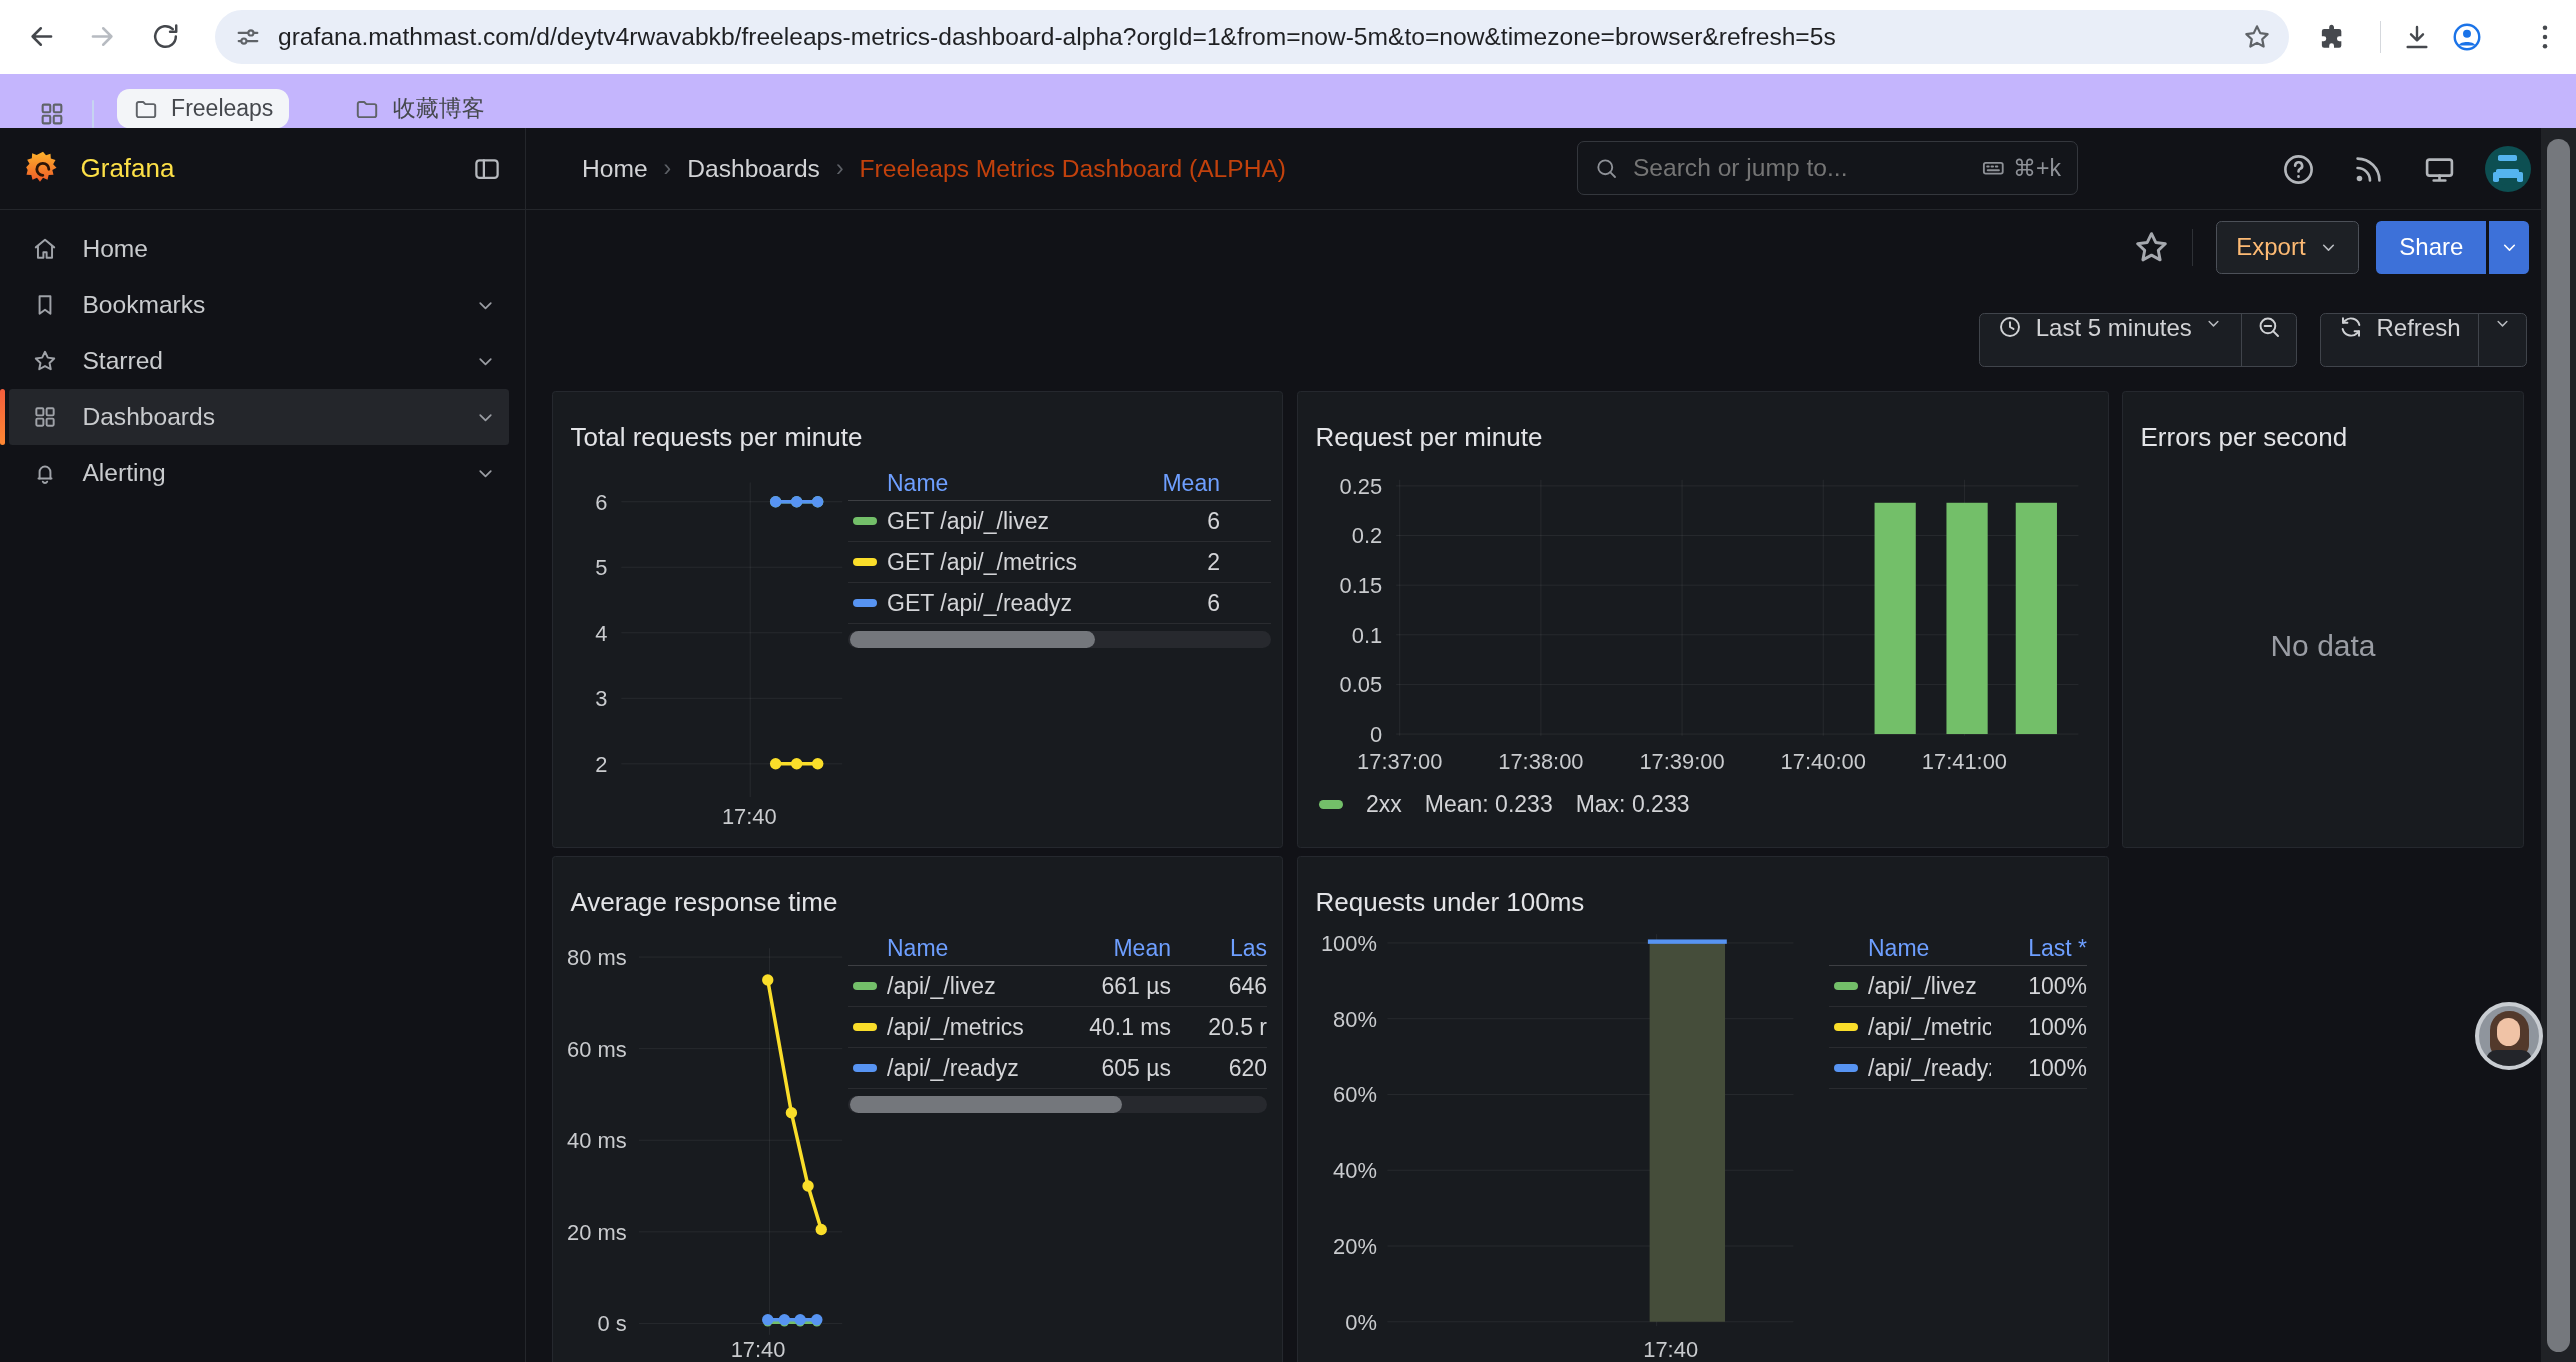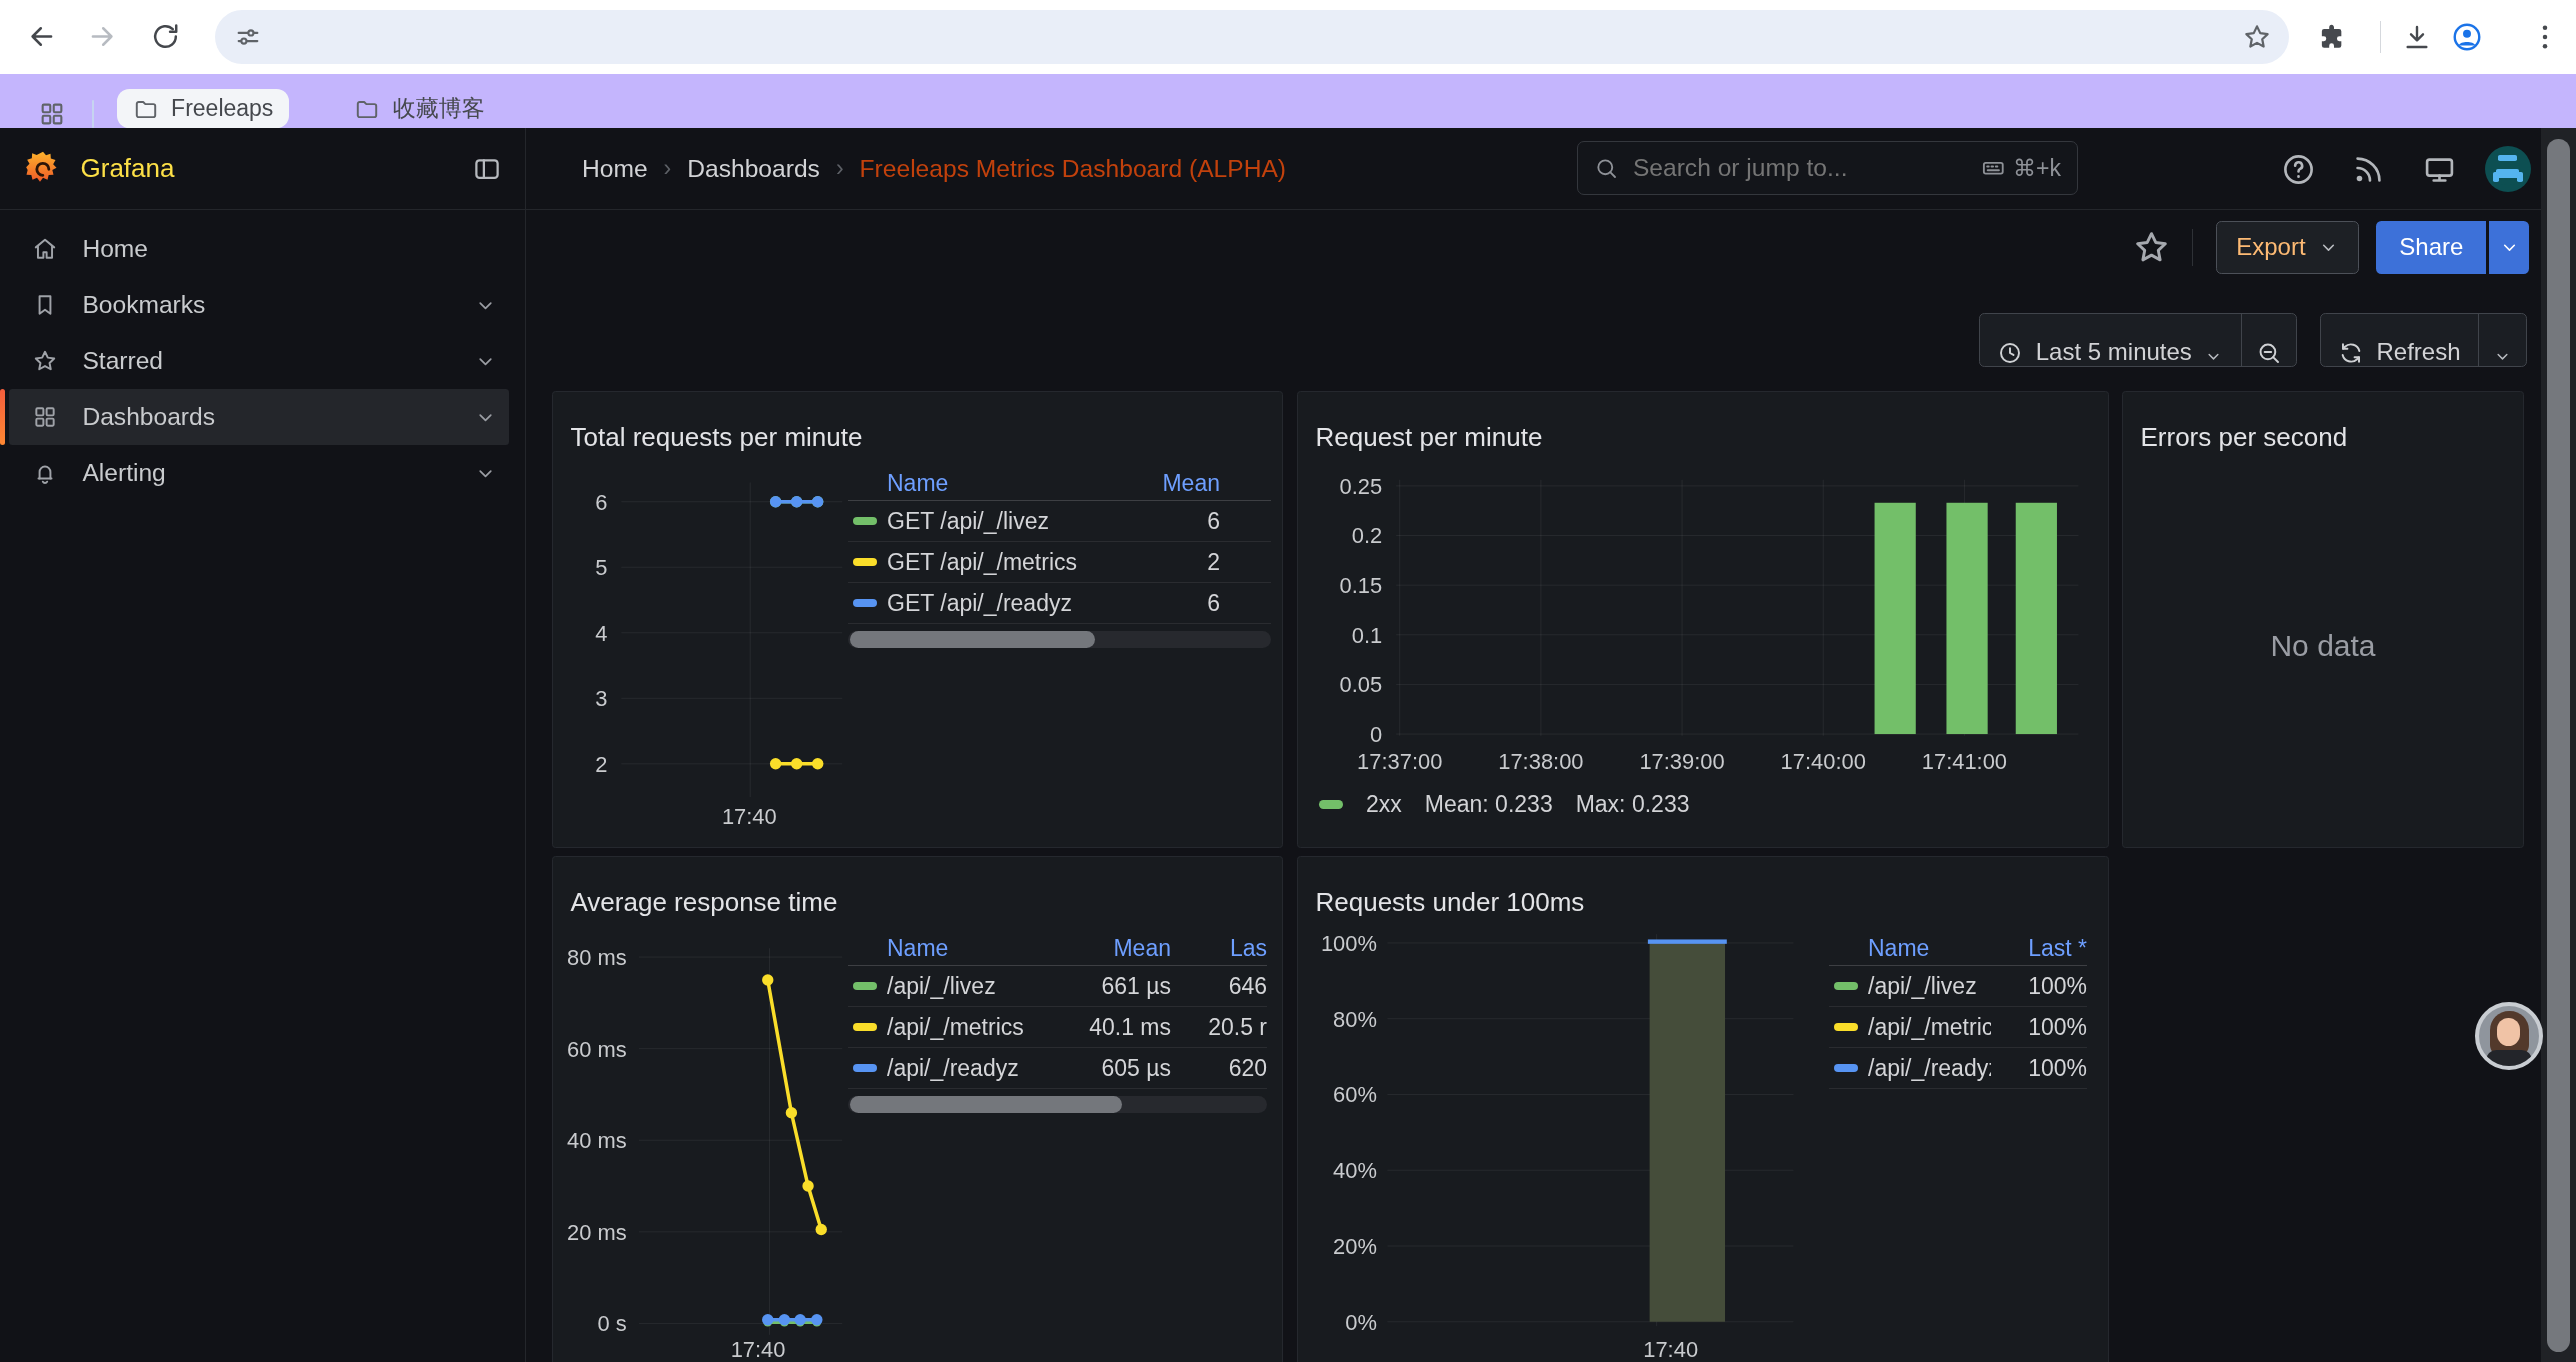--- a/index.html
+++ b/index.html
@@ -62,21 +62,21 @@
   .btn{display:flex;align-items:center;height:53px;border-radius:5.3px;font-size:24px;color:#fdba74;cursor:pointer}
   .btn .chev{width:21px;height:21px;color:#b9bcc1;margin-left:12.3px}
   .btn.secondary{background:#1d2025;border:0.9px solid #4c5058;padding:0 19px}
   .share{display:flex;gap:2.6px;margin-left:17.5px}
   .share .main-part{background:var(--shareblue);color:#fff;font-weight:400;padding:0 23px;border-radius:5.3px 0 0 5.3px;display:flex;align-items:center;height:53px;font-size:24px}
   .share .chev-part{background:var(--shareblue);width:40px;border-radius:0 5.3px 5.3px 0;display:flex;align-items:center;justify-content:center;height:53px}
   .share .chev-part .chev{width:21px;height:21px;color:#fff}
 
   .timerow{height:76px;display:flex;align-items:center;justify-content:flex-end;padding-right:49px;gap:23px}
   .tgroup{display:flex;align-items:stretch;height:54px;background:#1b1e23;border:0.9px solid #40444b;border-radius:5.3px;color:#d2d3d6;font-size:24px}
-  .tseg{display:flex;align-items:flex-end;padding:0 17.5px;gap:12.3px;cursor:pointer}
+  .tseg{display:flex;align-items:flex-start;padding:0 17.5px;gap:12.3px;cursor:pointer}
   .tseg + .tseg{border-left:0.9px solid #40444b}
   .tseg .ic{width:26px;height:26px;color:#cfd1d4}
   .tseg .chev{width:19px;height:19px;color:#b9bcc1}
   .tseg.iconly{padding:0 14px}
 
   
   .panel{position:absolute;background:#181b1f;border:0.9px solid #25282e;border-radius:3.5px;overflow:hidden}
   .ptitle{position:absolute;left:17.5px;top:8.8px;font-size:26px;font-weight:500;color:#e3e4e7;cursor:pointer}
   .pchart{position:absolute;left:0;top:0;pointer-events:none}
   .nodata{position:absolute;left:0;right:0;top:237px;text-align:center;font-size:30px;color:#9a9da4}
@@ -125,20 +125,21 @@
         </svg>
       </span>
     <div class="omnibox">
       <span class="ic" style="width:28px;height:28px;color:#5f6368;flex:0 0 28px">
           <svg viewBox="0 0 24 24">
             <path d="M4 8.5h8M17 8.5h3M4 15.5h2M11 15.5h9"></path>
             <circle cx="14.5" cy="8.5" r="2.2"></circle>
             <circle cx="8.5" cy="15.5" r="2.2"></circle>
           </svg>
         </span>
+      <span class="url">grafana.mathmast.com/d/deytv4rwavabkb/freeleaps-metrics-dashboard-alpha?orgId=1&amp;from=now-5m&amp;to=now&amp;timezone=browser&amp;refresh=5s</span>
       <span class="ob-star">
           <svg viewBox="0 0 24 24">
             <path d="M12 3.5l2.6 5.4 5.9.8-4.3 4.1 1.1 5.8-5.3-2.9-5.3 2.9 1.1-5.8-4.3-4.1 5.9-.8z"></path>
           </svg>
         </span>
     </div>
     <span class="tb-ic" style="left:2316px">
         <svg viewBox="0 0 24 24">
           <path fill="currentColor" stroke="none" d="M10.5 3.2a1.9 1.9 0 0 1 3 1.5V6h3.8A1.7 1.7 0 0 1 19 7.7v3.8h-1.5a1.8 1.8 0 1 0 0 3.6H19v3.2a1.7 1.7 0 0 1-1.7 1.7h-3.8v-1.5a1.8 1.8 0 1 0-3.6 0V20H6.1a1.7 1.7 0 0 1-1.7-1.7v-3.2h1.5a1.8 1.8 0 1 0 0-3.6H4.4V7.7A1.7 1.7 0 0 1 6.1 6h3.8V4.7c0-.6.2-1.1.6-1.5z"></path>
         </svg>

